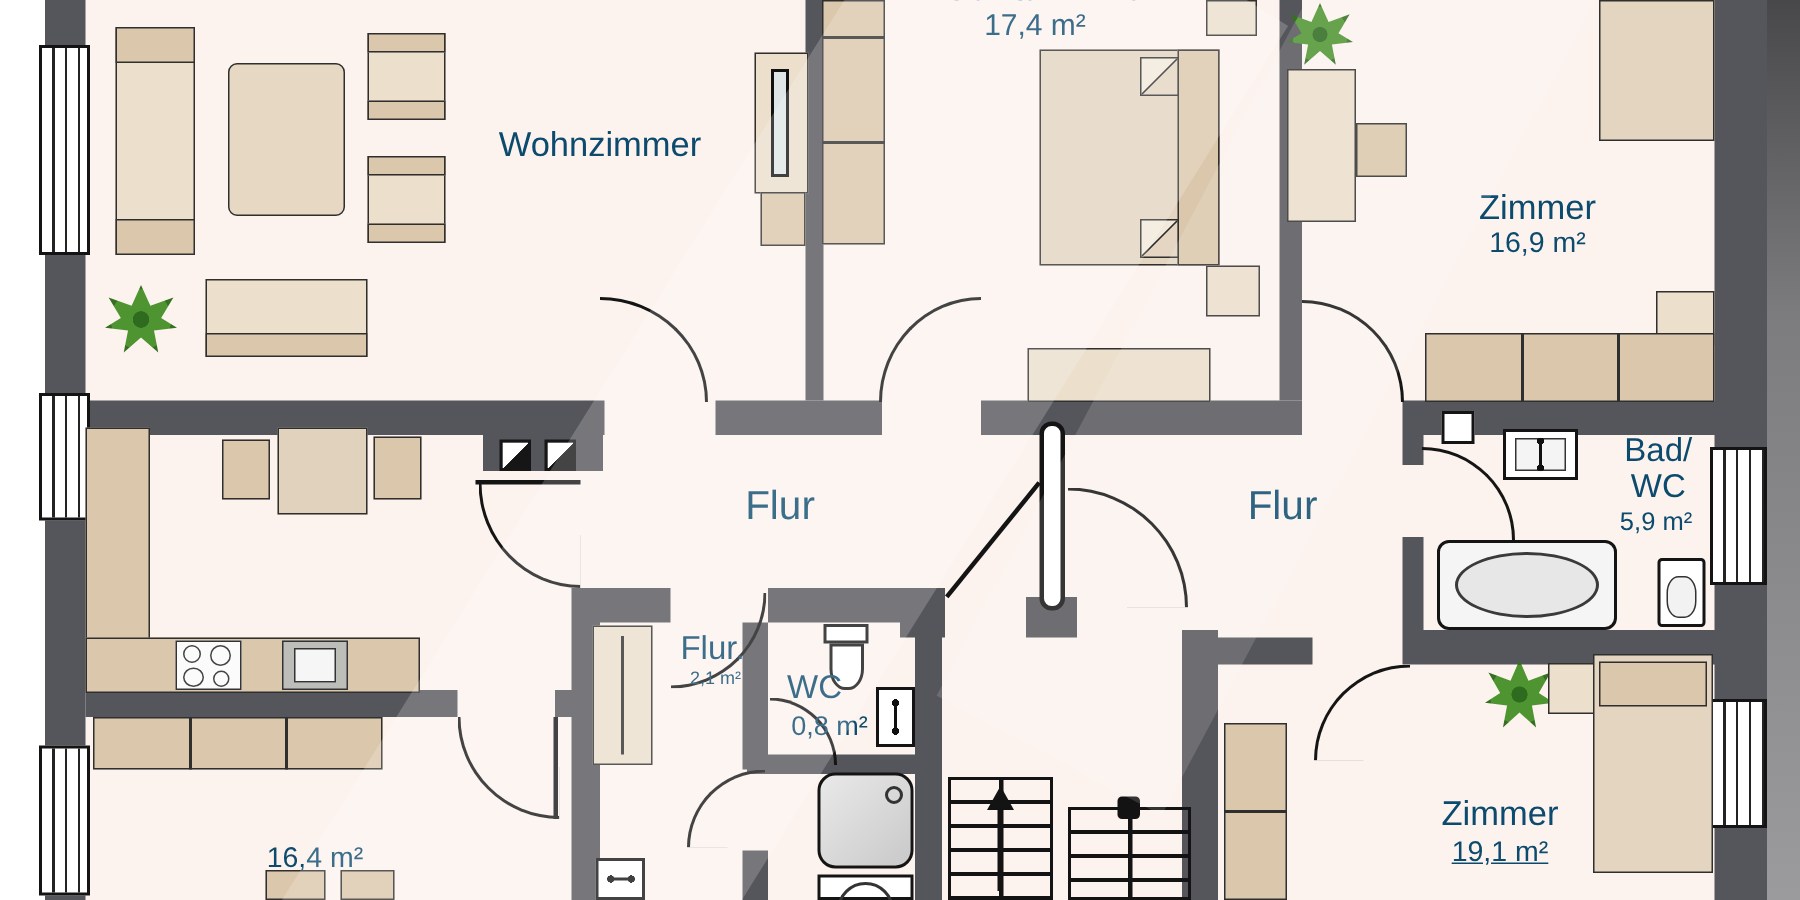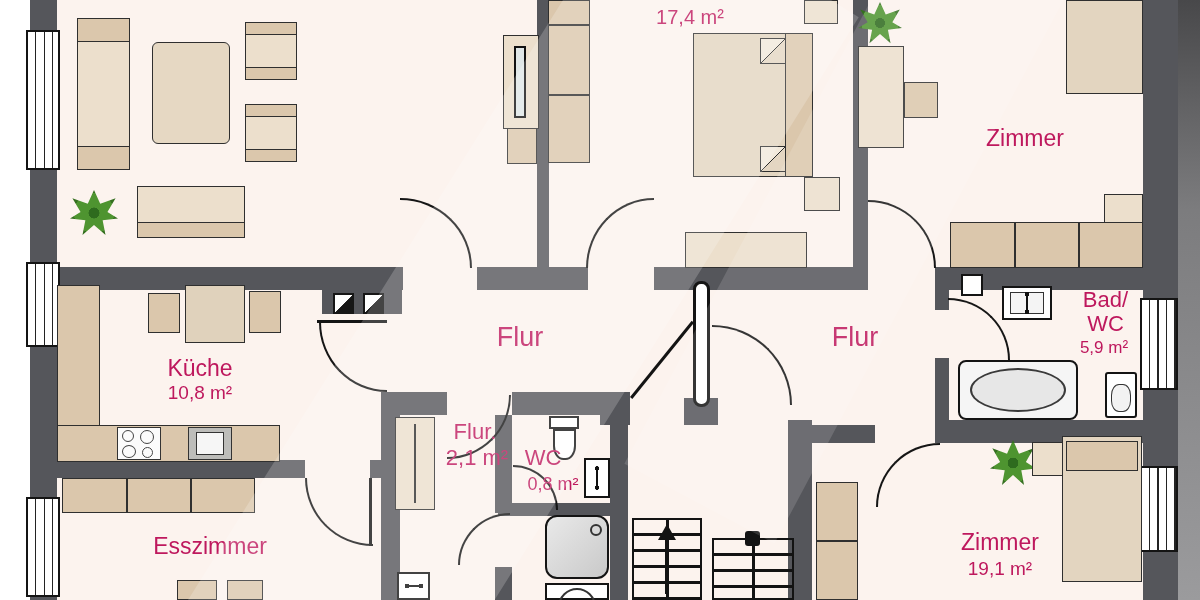--- a/index.html
+++ b/index.html
@@ -9,21 +9,21 @@
   .w{position:absolute;background:#55565b;}
   .f{position:absolute;background:#ecdfcc;border:1.5px solid #2f2f2f;box-sizing:border-box;}
   .ft{background:#dbc7ac;}
   .win{position:absolute;background:#fff;border:2px solid #141414;box-sizing:border-box;
        background-image:repeating-linear-gradient(90deg,transparent 0 7px,#232323 7px 8.5px);}
   .arc{position:absolute;border:0 solid #151515;box-sizing:border-box;}
   .arc-tr{border-top-width:2.5px;border-right-width:2.5px;border-top-right-radius:100% 100%;}
   .arc-tl{border-top-width:2.5px;border-left-width:2.5px;border-top-left-radius:100% 100%;}
   .arc-br{border-bottom-width:2.5px;border-right-width:2.5px;border-bottom-right-radius:100% 100%;}
   .arc-bl{border-bottom-width:2.5px;border-left-width:2.5px;border-bottom-left-radius:100% 100%;}
-  .lbl{position:absolute;color:#be185d;text-align:center;line-height:1.12;white-space:nowrap;}
+  .lbl{position:absolute;color:#0c4a6e;text-align:center;line-height:1.12;white-space:nowrap;}
   .room{font-size:23px;}
   .area{font-size:19px;}
   .flur{font-size:27px;}
   .plant{position:absolute;background:radial-gradient(circle at 50% 50%,#2e6b1e 0 16%,#4e9430 17% 60%,#356f20 61% 100%);
      clip-path:polygon(50% 0,63% 30%,95% 18%,78% 48%,100% 62%,68% 66%,74% 98%,50% 76%,26% 98%,32% 66%,0 62%,22% 48%,5% 18%,37% 30%);}
   .stairs{position:absolute;border:2.5px solid #131313;box-sizing:border-box;
      background-image:repeating-linear-gradient(180deg,transparent 0 13.5px,#131313 13.5px 16px);}
   .stairmid{position:absolute;background:#131313;width:2.5px;}
   .shaft{position:absolute;background:linear-gradient(135deg,#fff 0 52%,#161616 53%);
      border:2.5px solid #161616;box-sizing:border-box;}
@@ -97,20 +97,21 @@
   <div class="f" style="left:245px;top:104px;width:52px;height:58px;"></div>
   <div class="f ft" style="left:245px;top:104px;width:52px;height:13px;"></div>
   <div class="f ft" style="left:245px;top:149px;width:52px;height:13px;"></div>
   <div class="f" style="left:137px;top:186px;width:108px;height:52px;"></div>
   <div class="f ft" style="left:137px;top:222px;width:108px;height:16px;"></div>
   <div class="plant" style="left:70px;top:190px;width:48px;height:46px;"></div>
 
   <div class="f" style="left:503px;top:35px;width:36px;height:94px;"></div>
   <div style="position:absolute;left:514px;top:46px;width:12px;height:72px;background:#dfe6e6;border:2.5px solid #111;box-sizing:border-box;"></div>
   <div class="f ft" style="left:507px;top:128px;width:30px;height:36px;"></div>
+  <div class="lbl room" style="left:300px;top:84px;width:200px;">Wohnzimmer</div>
   <div class="arc arc-tr" style="left:400px;top:198px;width:72px;height:70px;"></div>
 
   <div class="f ft" style="left:548px;top:0;width:42px;height:163px;"></div>
   <div style="position:absolute;left:548px;top:24px;width:42px;height:1.5px;background:#2f2f2f;"></div>
   <div style="position:absolute;left:548px;top:94px;width:42px;height:1.5px;background:#2f2f2f;"></div>
   <div class="f" style="left:693px;top:33px;width:120px;height:144px;background:#e3d5c0;"></div>
   <div class="f ft" style="left:785px;top:33px;width:28px;height:144px;"></div>
   <div class="pillow" style="left:760px;top:38px;width:26px;height:26px;"></div>
   <div class="pillow" style="left:760px;top:146px;width:26px;height:26px;"></div>
   <div class="f" style="left:804px;top:0;width:34px;height:24px;"></div>
@@ -122,20 +123,21 @@
 
   <div class="plant" style="left:858px;top:2px;width:44px;height:42px;"></div>
   <div class="f" style="left:858px;top:46px;width:46px;height:102px;"></div>
   <div class="f ft" style="left:904px;top:82px;width:34px;height:36px;"></div>
   <div class="f" style="left:1066px;top:0;width:77px;height:94px;background:#e3d5c0;"></div>
   <div class="f" style="left:1104px;top:194px;width:39px;height:36px;"></div>
   <div class="f ft" style="left:950px;top:222px;width:193px;height:46px;"></div>
   <div style="position:absolute;left:1014px;top:222px;width:1.5px;height:46px;background:#2f2f2f;"></div>
   <div style="position:absolute;left:1078px;top:222px;width:1.5px;height:46px;background:#2f2f2f;"></div>
   <div class="lbl room" style="left:930px;top:126px;width:190px;">Zimmer</div>
+  <div class="lbl area" style="left:930px;top:152px;width:190px;">16,9 m²</div>
   <div class="arc arc-tr" style="left:868px;top:200px;width:68px;height:68px;"></div>
 
   <div class="lbl flur" style="left:460px;top:322px;width:120px;">Flur</div>
   <div class="lbl flur" style="left:795px;top:322px;width:120px;">Flur</div>
 
   <div class="leaf" style="left:317px;top:320px;width:70px;"></div>
   <div class="arc arc-bl" style="left:319px;top:322px;width:68px;height:70px;"></div>
 
   <div style="position:absolute;left:693px;top:281px;width:17px;height:126px;background:#fff;border:3px solid #141414;border-radius:8px;box-sizing:border-box;"></div>
   <div class="leaf" style="left:630px;top:397px;width:98px;transform:rotate(-51deg);"></div>
@@ -159,28 +161,26 @@
   <div style="position:absolute;left:117px;top:427px;width:44px;height:33px;background:#fbfbfb;border:1.5px solid #333;box-sizing:border-box;"></div>
   <div style="position:absolute;left:122px;top:430px;width:12px;height:12px;border:1.5px solid #444;border-radius:50%;box-sizing:border-box;"></div>
   <div style="position:absolute;left:140px;top:430px;width:14px;height:14px;border:1.5px solid #444;border-radius:50%;box-sizing:border-box;"></div>
   <div style="position:absolute;left:122px;top:445px;width:14px;height:13px;border:1.5px solid #444;border-radius:50%;box-sizing:border-box;"></div>
   <div style="position:absolute;left:142px;top:447px;width:11px;height:11px;border:1.5px solid #444;border-radius:50%;box-sizing:border-box;"></div>
   <div style="position:absolute;left:188px;top:427px;width:44px;height:33px;background:#bdbdba;border:1.5px solid #333;box-sizing:border-box;"></div>
   <div style="position:absolute;left:196px;top:432px;width:28px;height:23px;background:#f6f6f6;border:1.5px solid #333;box-sizing:border-box;"></div>
   <div class="f" style="left:185px;top:285px;width:60px;height:58px;background:#e0d2bc;"></div>
   <div class="f ft" style="left:148px;top:293px;width:32px;height:40px;"></div>
   <div class="f ft" style="left:249px;top:291px;width:32px;height:42px;"></div>
-  <div class="lbl room" style="left:130px;top:356px;width:140px;">Küche</div>
-  <div class="lbl area" style="left:130px;top:382px;width:140px;">10,8 m²</div>
 
   <div class="f" style="left:395px;top:417px;width:40px;height:93px;"></div>
   <div style="position:absolute;left:414px;top:424px;width:2px;height:79px;background:#2f2f2f;"></div>
   <div class="arc arc-br" style="left:447px;top:395px;width:64px;height:64px;"></div>
   <div class="lbl" style="left:430px;top:420px;width:90px;font-size:22px;">Flur.</div>
-  <div class="lbl" style="left:432px;top:446px;width:90px;font-size:22px;">2,1 m²</div>
+  <div class="lbl" style="left:432px;top:446px;width:90px;font-size:12px;">2,1 m²</div>
 
   <div style="position:absolute;left:549px;top:416px;width:30px;height:13px;background:#fff;border:2px solid #141414;box-sizing:border-box;"></div>
   <div style="position:absolute;left:553px;top:429px;width:23px;height:31px;background:#fff;border:2px solid #141414;border-radius:0 0 45% 45%;box-sizing:border-box;"></div>
   <div style="position:absolute;left:584px;top:458px;width:26px;height:40px;background:#fff;border:2px solid #141414;box-sizing:border-box;"></div>
   <div class="tap" style="left:590px;top:464px;width:14px;height:28px;"></div>
   <div class="arc arc-tr" style="left:513px;top:465px;width:45px;height:45px;"></div>
   <div class="lbl" style="left:498px;top:446px;width:90px;font-size:22px;">WC</div>
   <div class="lbl" style="left:508px;top:474px;width:90px;font-size:18px;">0,8 m²</div>
 
   <div style="position:absolute;left:545px;top:515px;width:64px;height:64px;background:linear-gradient(135deg,#e9e9e9,#c9c9c9);border:2.5px solid #141414;border-radius:12px;box-sizing:border-box;"></div>
@@ -188,21 +188,21 @@
   <div style="position:absolute;left:545px;top:583px;width:64px;height:17px;background:#fff;border:2px solid #141414;box-sizing:border-box;"></div>
   <div style="position:absolute;left:558px;top:588px;width:38px;height:38px;border:2px solid #333;border-radius:50%;box-sizing:border-box;"></div>
 
   <div class="arc arc-tl" style="left:458px;top:513px;width:52px;height:52px;"></div>
   <div style="position:absolute;left:397px;top:572px;width:33px;height:28px;background:#fff;border:2px solid #141414;box-sizing:border-box;"></div>
   <div class="tap" style="left:404px;top:576px;width:20px;height:20px;transform:rotate(90deg);"></div>
 
   <div class="f ft" style="left:62px;top:478px;width:193px;height:35px;"></div>
   <div style="position:absolute;left:126px;top:478px;width:1.5px;height:35px;background:#2f2f2f;"></div>
   <div style="position:absolute;left:190px;top:478px;width:1.5px;height:35px;background:#2f2f2f;"></div>
-  <div class="lbl room" style="left:110px;top:534px;width:200px;">Esszimmer</div>
+  <div class="lbl area" style="left:110px;top:562px;width:200px;">16,4 m²</div>
   <div class="f ft" style="left:177px;top:580px;width:40px;height:20px;"></div>
   <div class="f ft" style="left:227px;top:580px;width:36px;height:20px;"></div>
   <div class="leaf" style="left:372px;top:478px;width:68px;transform:rotate(90deg);"></div>
   <div class="arc arc-bl" style="left:305px;top:478px;width:68px;height:68px;"></div>
 
   <div class="stairs" style="left:632px;top:518px;width:70px;height:82px;"></div>
   <div class="stairmid" style="left:666px;top:518px;height:82px;"></div>
   <div style="position:absolute;left:665px;top:538px;width:3px;height:56px;background:#131313;"></div>
   <div style="position:absolute;left:658px;top:524px;width:0;height:0;border-left:9px solid transparent;border-right:9px solid transparent;border-bottom:16px solid #131313;"></div>
   <div class="stairs" style="left:712px;top:538px;width:82px;height:62px;"></div>
@@ -210,18 +210,18 @@
   <div style="position:absolute;left:745px;top:531px;width:15px;height:15px;background:#131313;border-radius:3px;"></div>
 
   <div class="arc arc-tl" style="left:876px;top:443px;width:64px;height:64px;"></div>
   <div class="f ft" style="left:816px;top:482px;width:42px;height:118px;"></div>
   <div style="position:absolute;left:816px;top:540px;width:42px;height:1.5px;background:#2f2f2f;"></div>
   <div class="plant" style="left:990px;top:440px;width:46px;height:46px;"></div>
   <div class="f" style="left:1032px;top:442px;width:36px;height:34px;"></div>
   <div class="f" style="left:1062px;top:436px;width:80px;height:146px;background:#e3d5c0;"></div>
   <div class="f ft" style="left:1066px;top:441px;width:72px;height:30px;"></div>
   <div class="lbl room" style="left:920px;top:530px;width:160px;">Zimmer</div>
-  <div class="lbl area" style="left:920px;top:558px;width:160px;">19,1 m²</div>
+  <div class="lbl area" style="left:920px;top:558px;width:160px;text-decoration:underline;">19,1 m²</div>
 
   <div class="streak" style="left:380px;top:-120px;width:260px;height:900px;transform:rotate(32deg);"></div>
   <div class="streak" style="left:760px;top:-80px;width:170px;height:620px;transform:rotate(28deg);opacity:.7;"></div>
 
 </div>
 
 </body></html>

